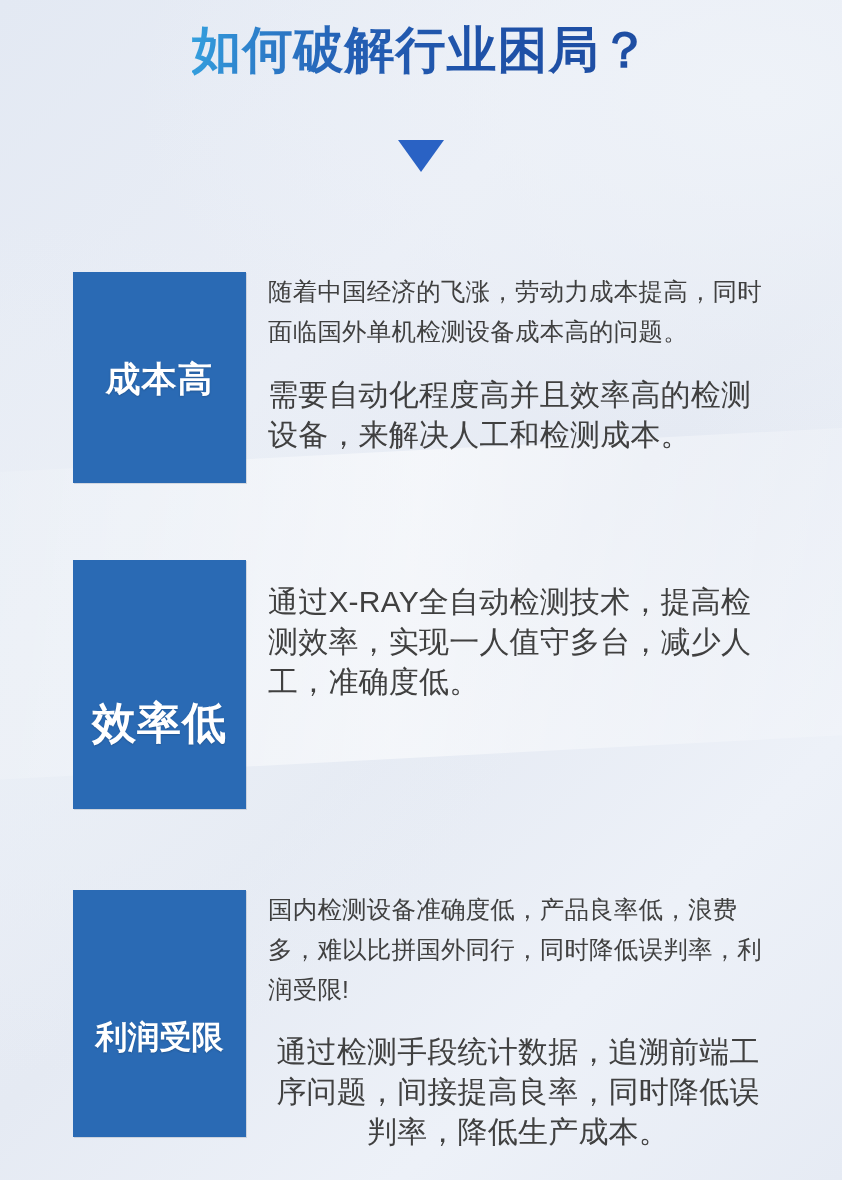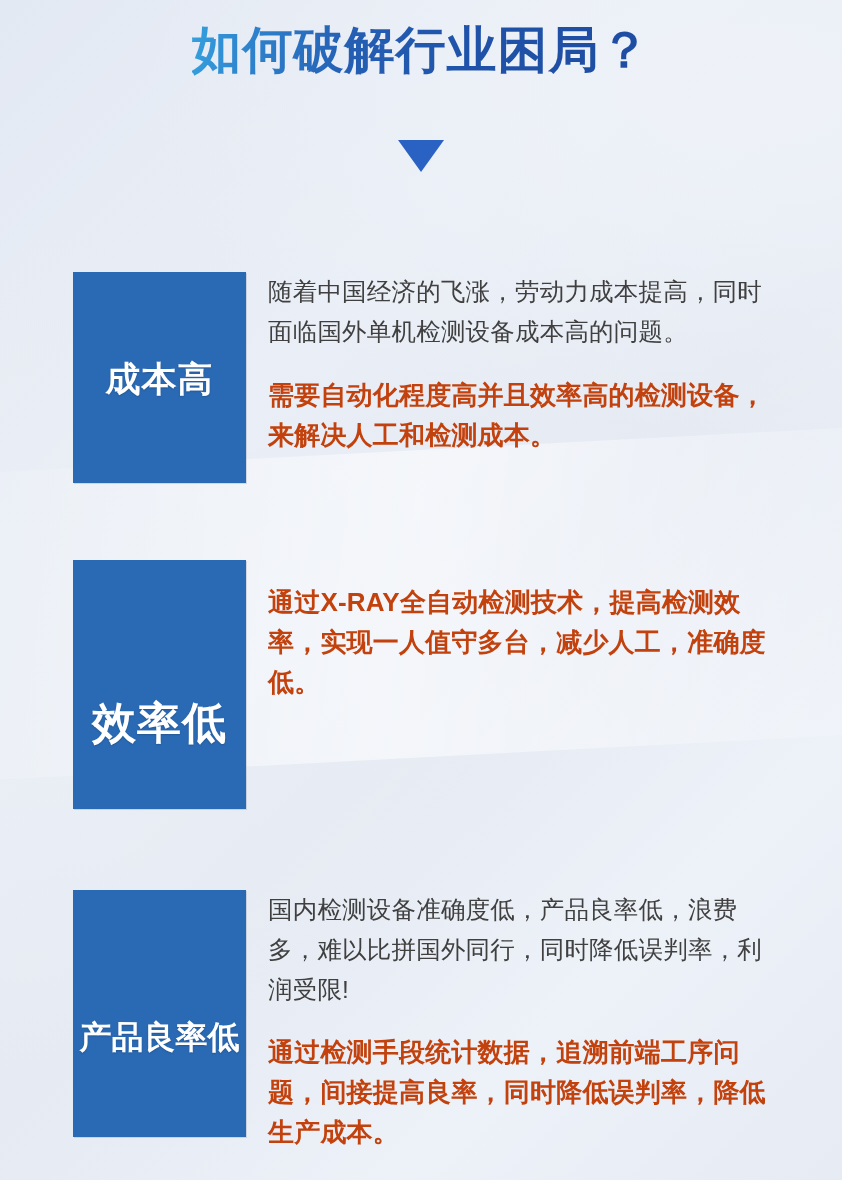--- a/index.html
+++ b/index.html
@@ -123,29 +123,29 @@
   }
 
   .para-plain {
     font-size: 24.5px;
     line-height: 40px;
     color: #404040;
     letter-spacing: 0.2px;
   }
 
   .para-accent {
-    font-size: 26px;
+    font-size: 30px;
     line-height: 40px;
-    font-weight: bold;
-    color: #c2410c;
+    font-weight: normal;
+    color: #404040;
     letter-spacing: 0.2px;
   }
   #block-0 .para-accent { margin-top: 23px; }
   #block-1 .para-accent { margin-top: 22px; }
-  #block-2 .para-accent { margin-top: 22px; }
+  #block-2 .para-accent { margin-top: 22px; text-align: center; }
 </style>
 </head>
 <body>
 
 <div class="bg-wrap"></div>
 <div class="bg-sheen"></div>
 
 <div class="page">
 
   <div class="title-row">
@@ -170,21 +170,21 @@
     <div class="tag-box">
       <div class="tag-label">效率低</div>
     </div>
     <div class="texts">
       <p class="para-accent">通过X-RAY全自动检测技术，提高检测效率，实现一人值守多台，减少人工，准确度低。</p>
     </div>
   </div>
 
   <div class="block" id="block-2">
     <div class="tag-box">
-      <div class="tag-label">产品良率低</div>
+      <div class="tag-label">利润受限</div>
     </div>
     <div class="texts">
       <p class="para-plain">国内检测设备准确度低，产品良率低，浪费多，难以比拼国外同行，同时降低误判率，利润受限!</p>
       <p class="para-accent">通过检测手段统计数据，追溯前端工序问题，间接提高良率，同时降低误判率，降低生产成本。</p>
     </div>
   </div>
 
 </div>
 
 </body></html>

